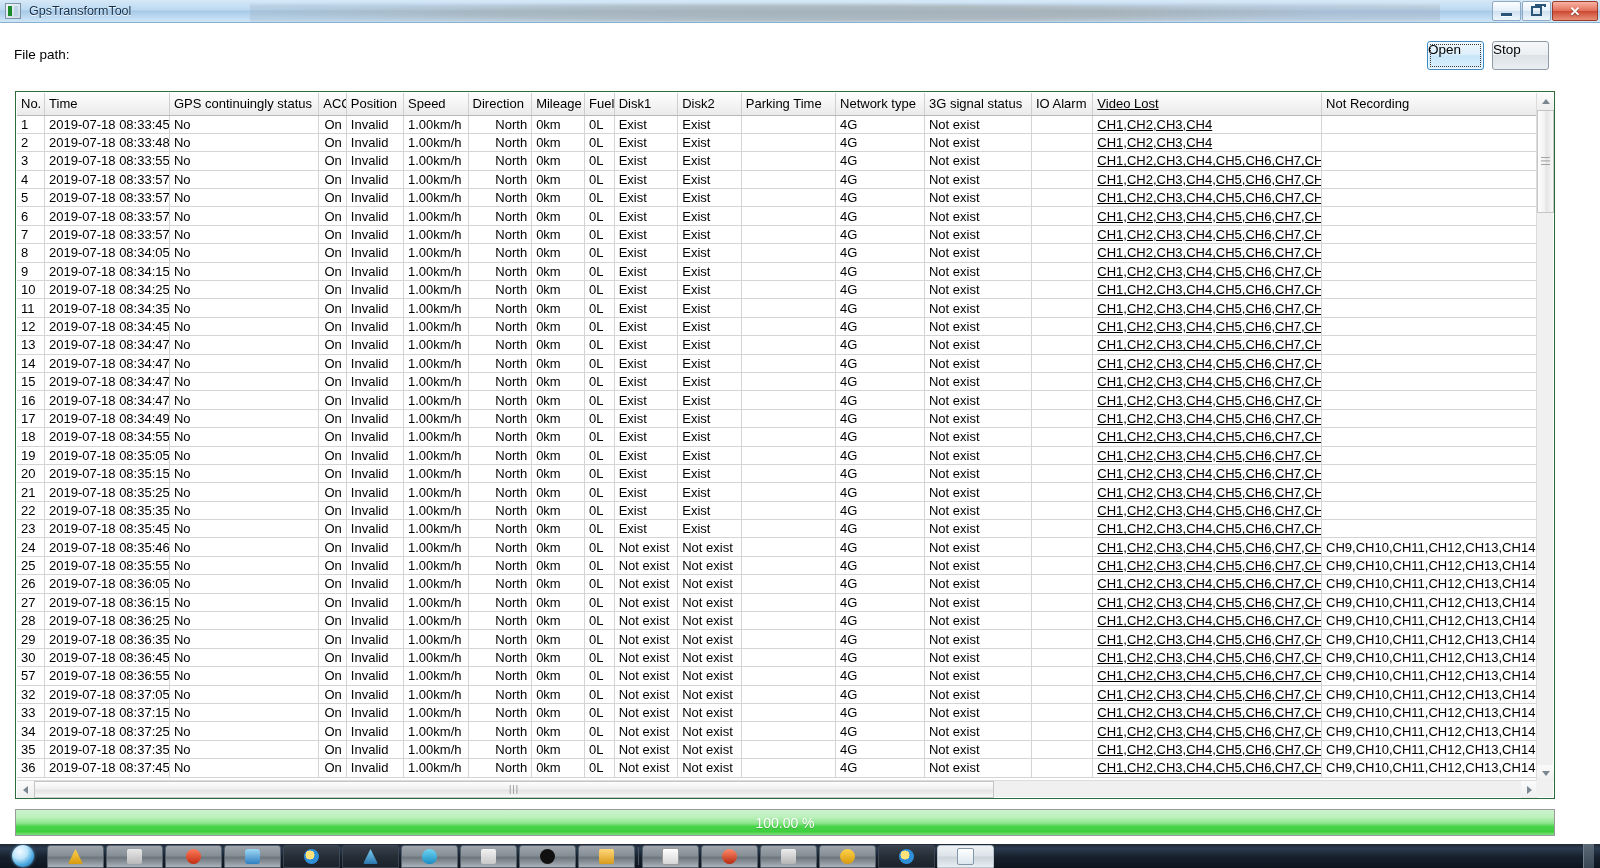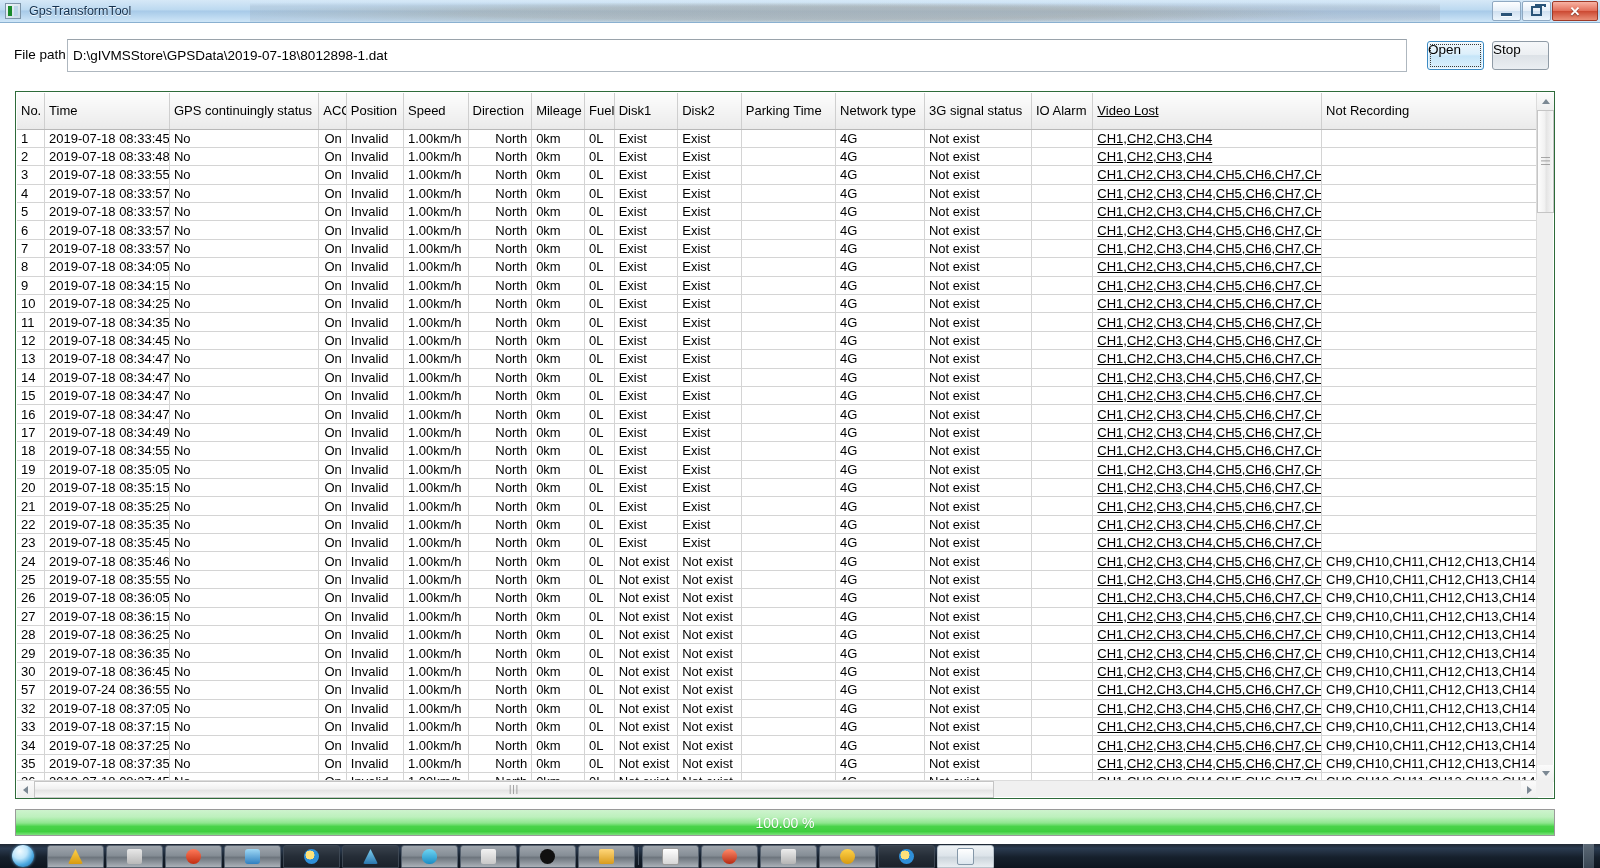--- a/index.html
+++ b/index.html
@@ -214,21 +214,21 @@
     overflow: hidden;
   }
   table.grid {
     border-collapse: collapse;
     table-layout: fixed;
     font-size: 13px;
     color: #000;
     width: 1750px;
   }
   table.grid th {
-    height: 36px;
+    height: 22px;
     background: linear-gradient(to bottom, #fdfdfd 0%, #f3f3f3 55%, #eaeaea 100%);
     border-right: 1px solid #cfcfcf;
     border-bottom: 1px solid #b8b8b8;
     font-weight: normal;
     text-align: left;
     padding: 0 4px;
     white-space: nowrap;
     overflow: hidden;
     box-sizing: border-box;
   }
@@ -446,21 +446,20 @@
       <div class="wbtn close">
         <span class="glyph-close">✕</span>
       </div>
     </div>
   </div>
 
   <div id="client">
 
     <div id="filepath-row">
       <div id="filepath-label">File path:</div>
-      <input id="filepath-input" type="text" readonly="" value="D:\gIVMSStore\GPSData\2019-07-18\8012898-1.dat" style="">
       <div class="ctl-button" id="open-button">
         <span>Open</span>
         <span class="focus-rect"></span>
       </div>
       <div class="ctl-button" id="stop-button">
         <span>Stop</span>
       </div>
     </div>
 
     <div id="grid-outer">
@@ -1053,21 +1052,21 @@
                 <td class="c-d2">Not exist</td>
                 <td class="c-park"></td>
                 <td class="c-net">4G</td>
                 <td class="c-3g">Not exist</td>
                 <td class="c-io"></td>
                 <td class="c-vlost">CH1,CH2,CH3,CH4,CH5,CH6,CH7,CH8</td>
                 <td class="c-nrec">CH9,CH10,CH11,CH12,CH13,CH14,CH15,CH16</td>
               </tr>
               <tr>
                 <td class="c-no">57</td>
-                <td class="c-time">2019-07-24 08:36:55</td>
+                <td class="c-time">2019-07-18 08:36:55</td>
                 <td class="c-gps">No</td>
                 <td class="c-acc">On</td>
                 <td class="c-pos">Invalid</td>
                 <td class="c-spd">1.00km/h</td>
                 <td class="c-dir">North</td>
                 <td class="c-mil">0km</td>
                 <td class="c-fuel">0L</td>
                 <td class="c-d1">Not exist</td>
                 <td class="c-d2">Not exist</td>
                 <td class="c-park"></td>

